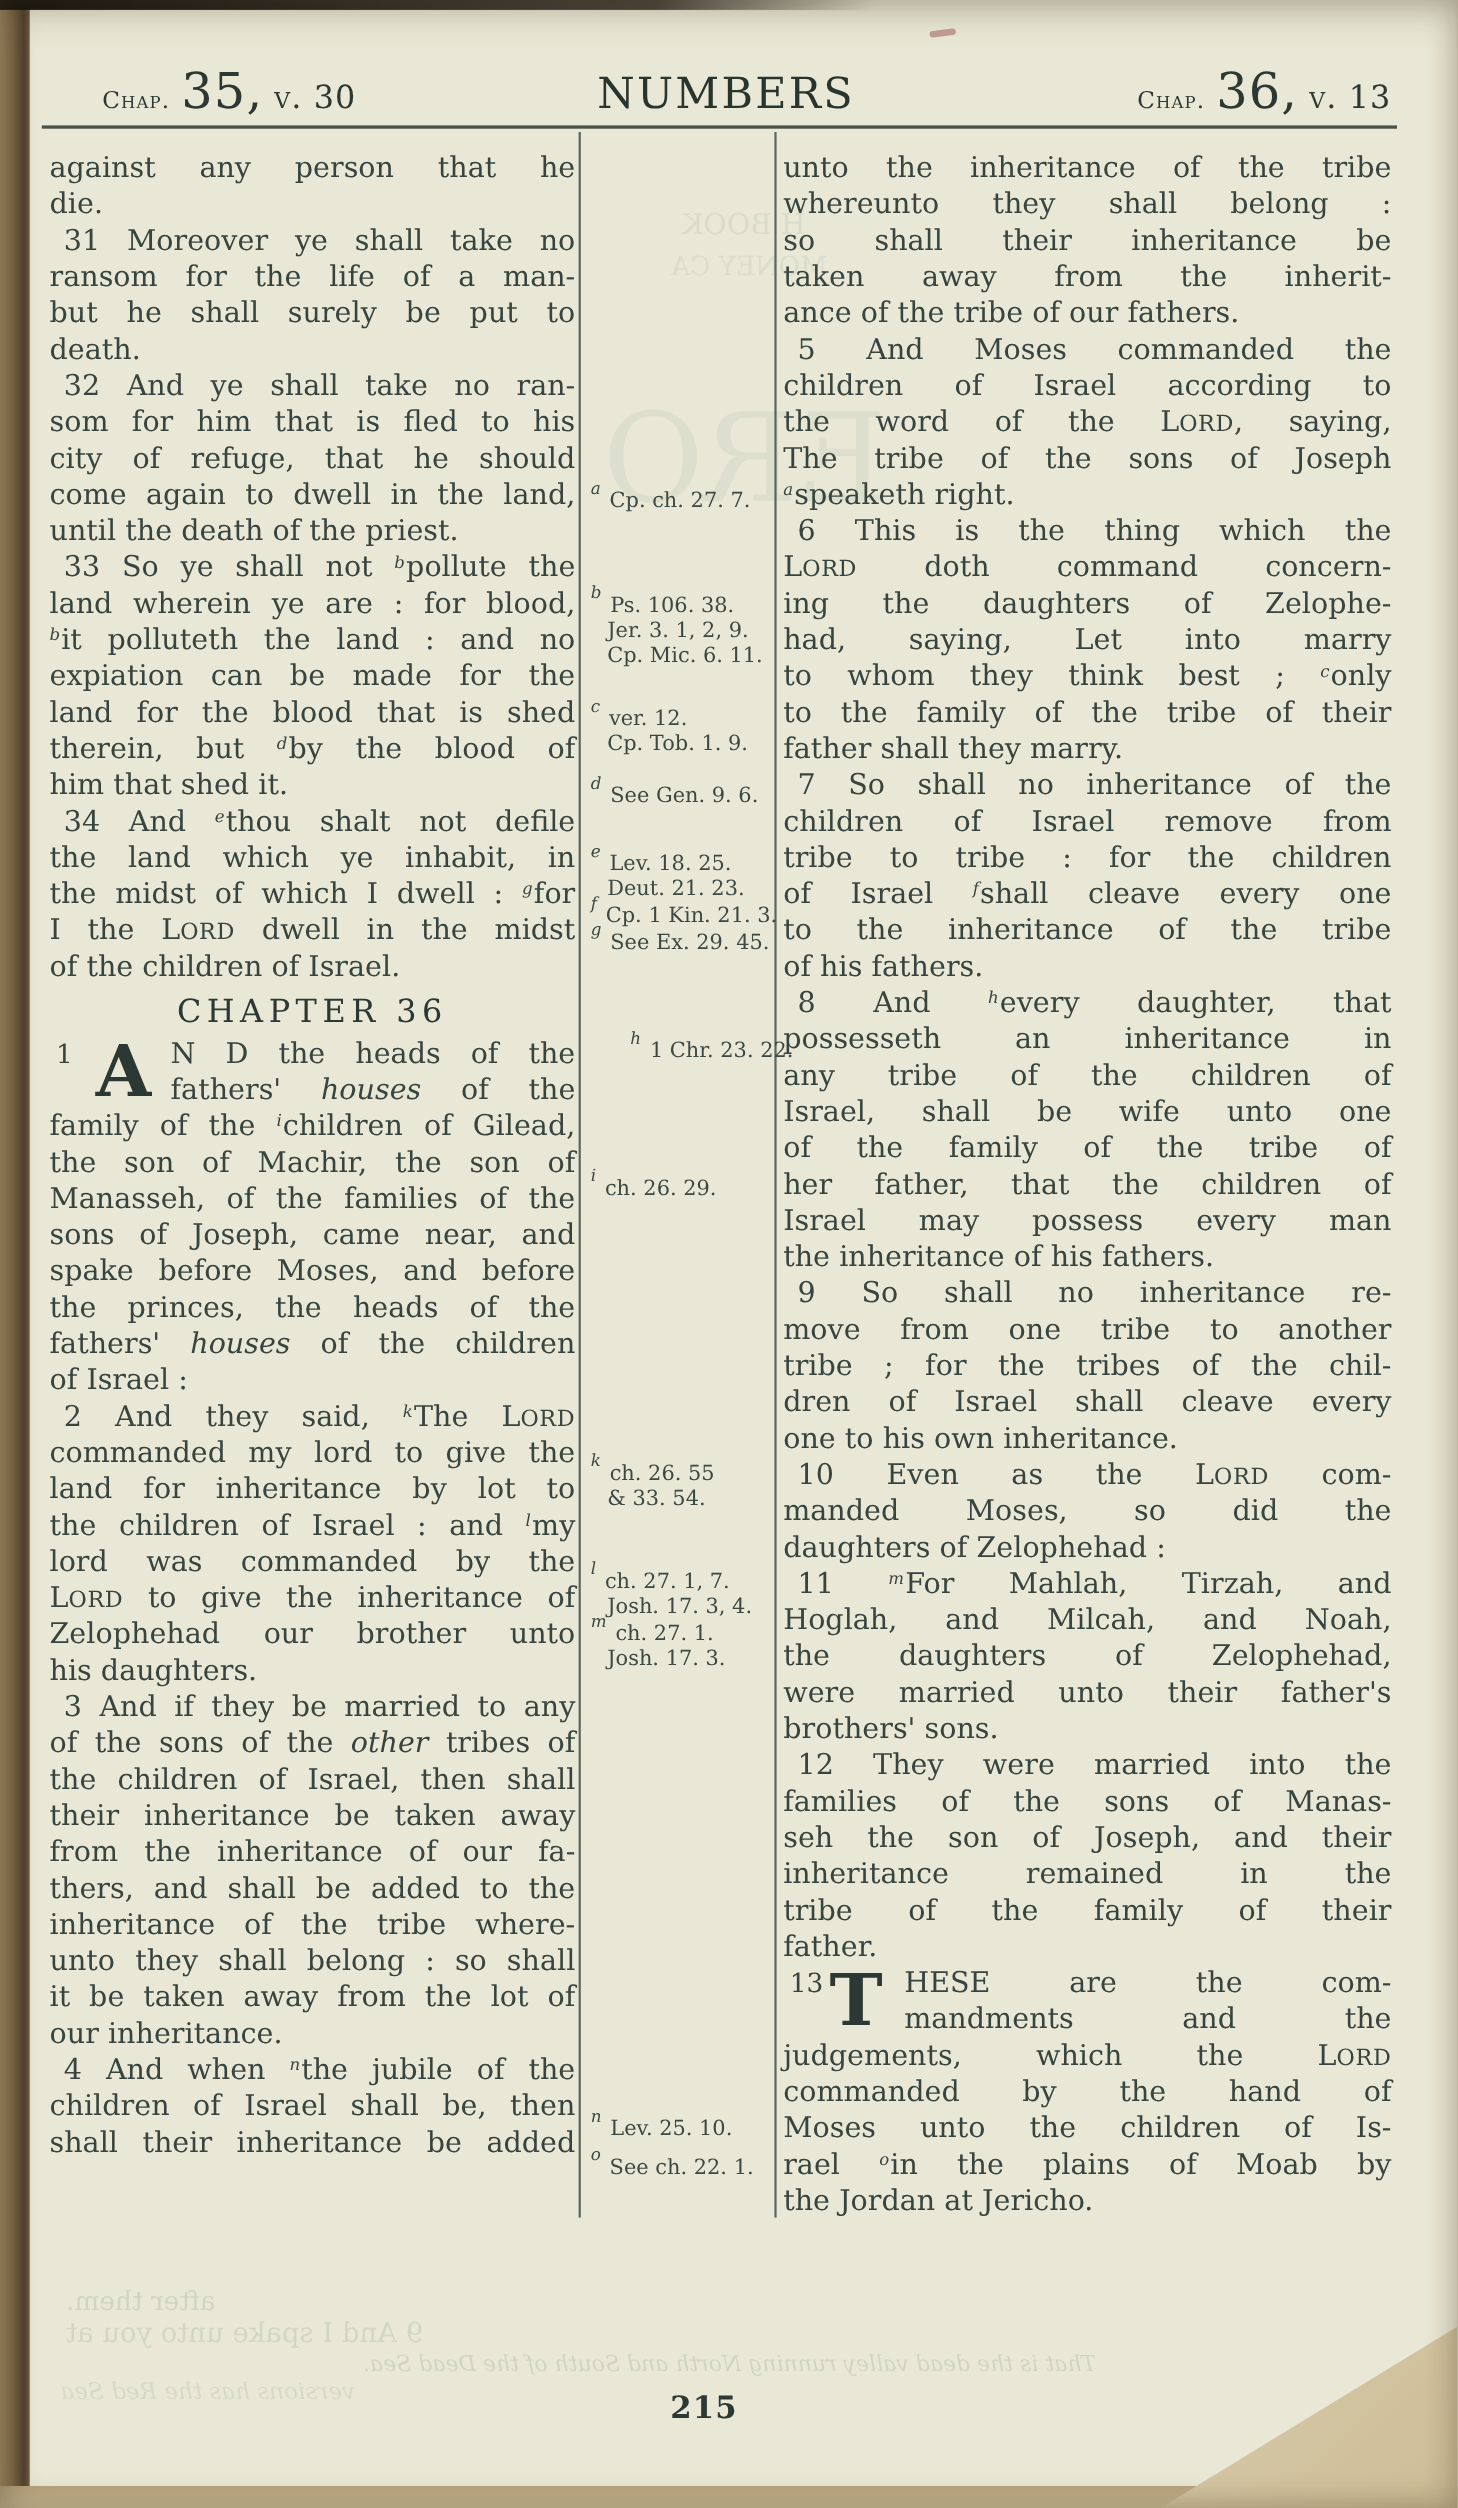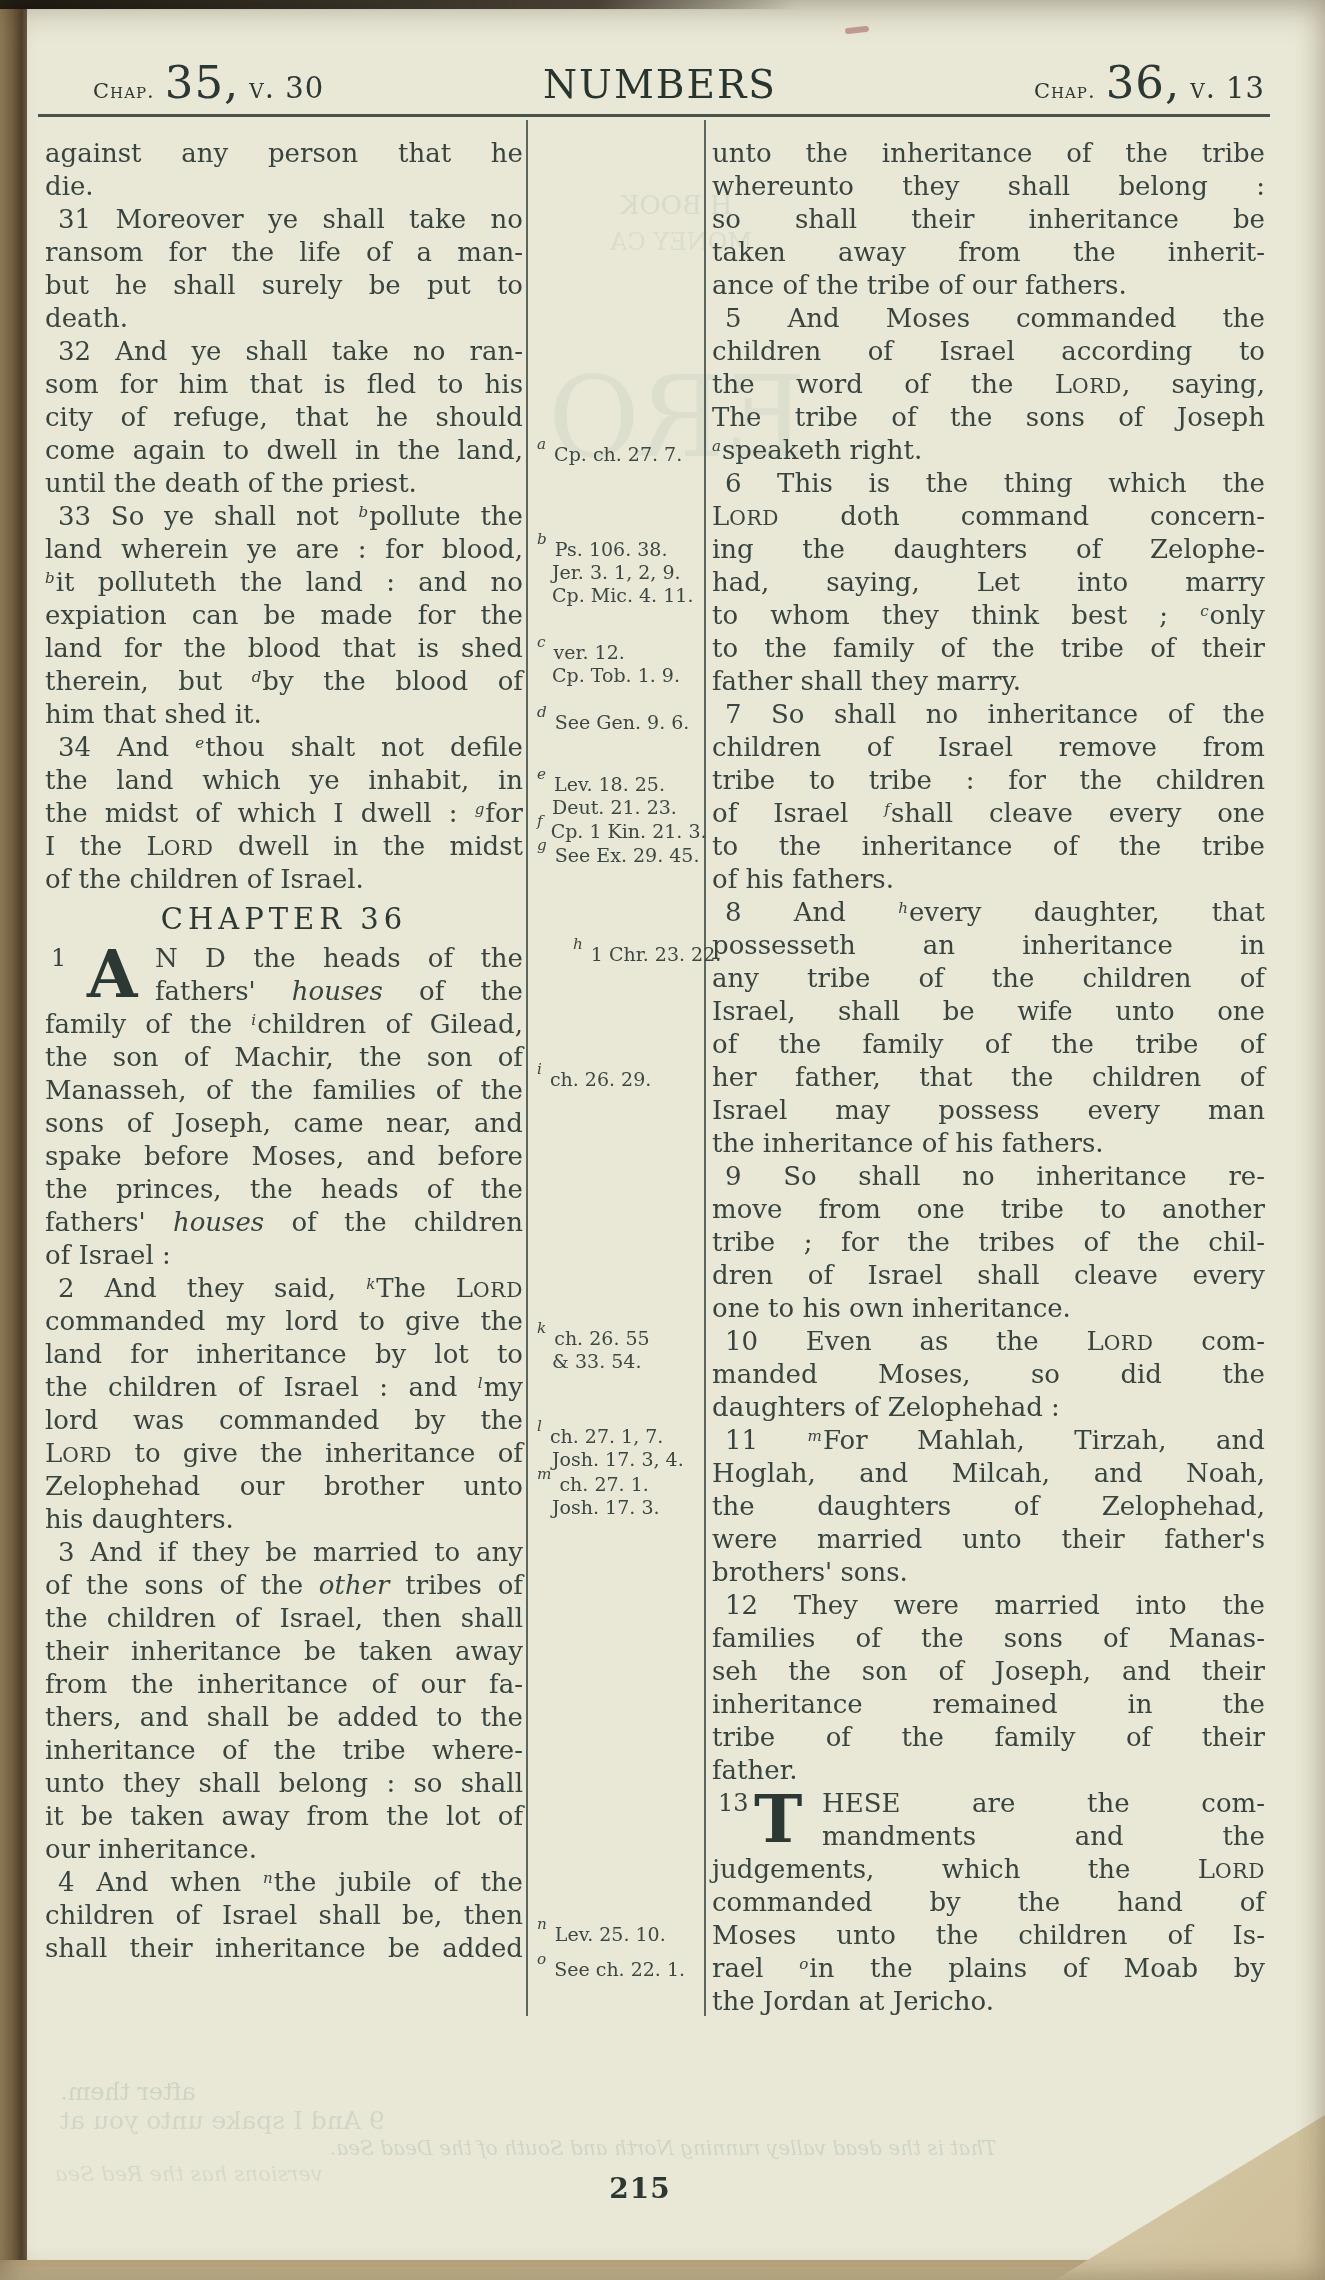--- a/index.html
+++ b/index.html
@@ -161,21 +161,21 @@
       <div class="line">children of Israel shall be, then</div>
       <div class="line">shall their inheritance be added</div>
     </div>
   <div class="refs" id="refs">
       <div class="ref" style="top: 438px;">
         <div class="rl"><sup>a</sup> Cp. ch. 27. 7.</div>
       </div>
       <div class="ref" style="top: 533px;">
         <div class="rl"><sup>b</sup> Ps. 106. 38.</div>
         <div class="rl cont">Jer. 3. 1, 2, 9.</div>
-        <div class="rl cont">Cp. Mic. 4. 11.</div>
+        <div class="rl cont">Cp. Mic. 6. 11.</div>
       </div>
       <div class="ref" style="top: 636px;">
         <div class="rl"><sup>c</sup> ver. 12.</div>
         <div class="rl cont">Cp. Tob. 1. 9.</div>
       </div>
       <div class="ref" style="top: 706px;">
         <div class="rl"><sup>d</sup> See Gen. 9. 6.</div>
       </div>
       <div class="ref" style="top: 768px;">
         <div class="rl"><sup>e</sup> Lev. 18. 25.</div>

